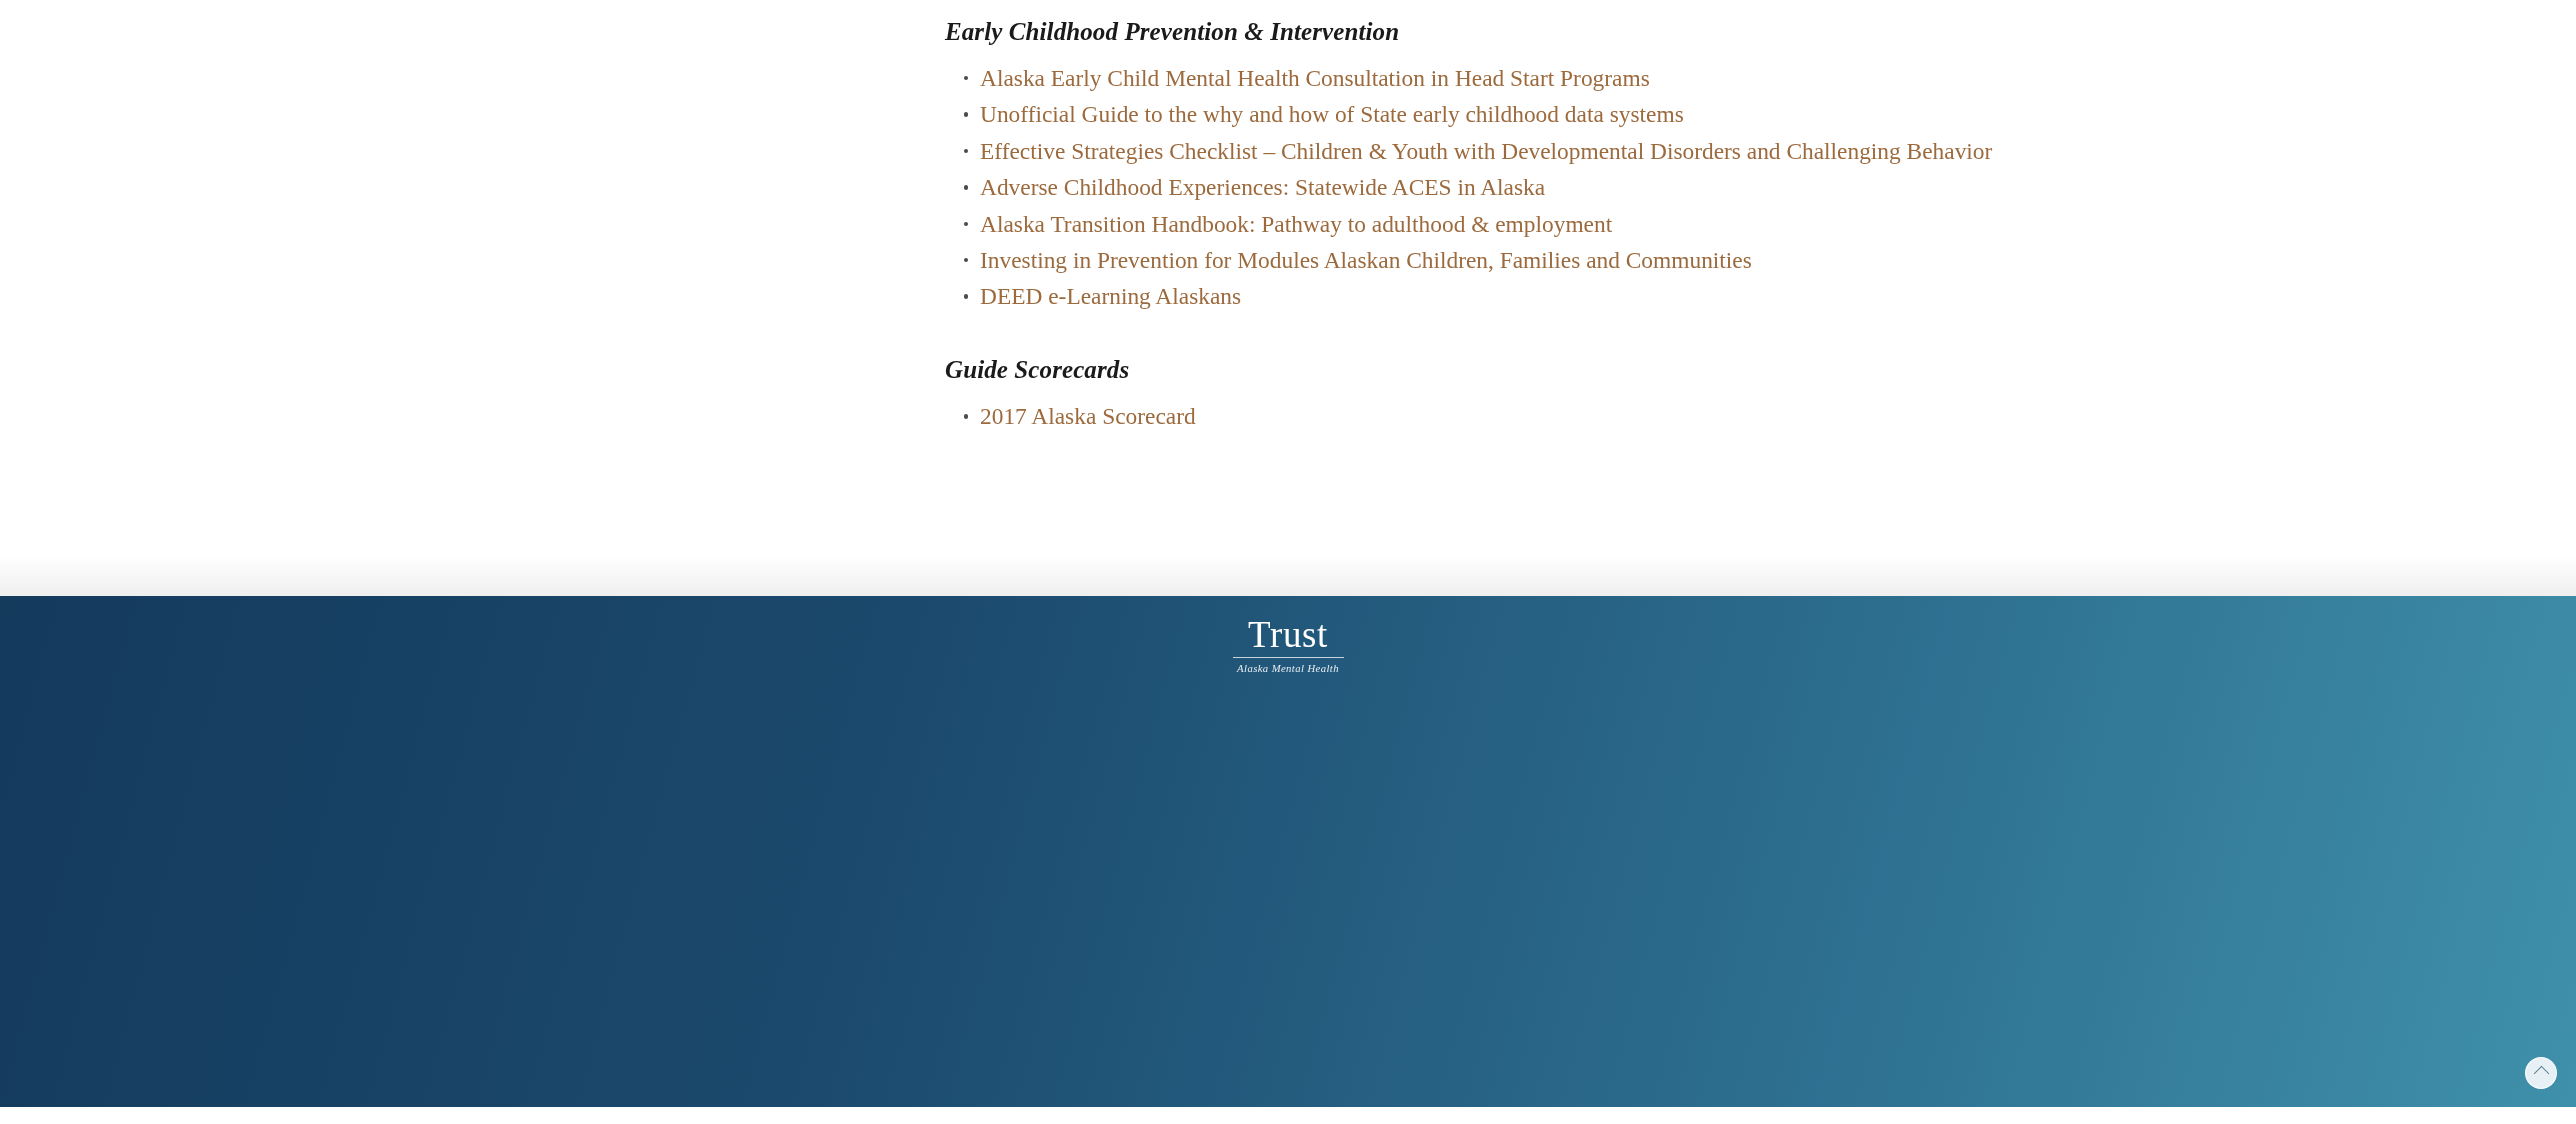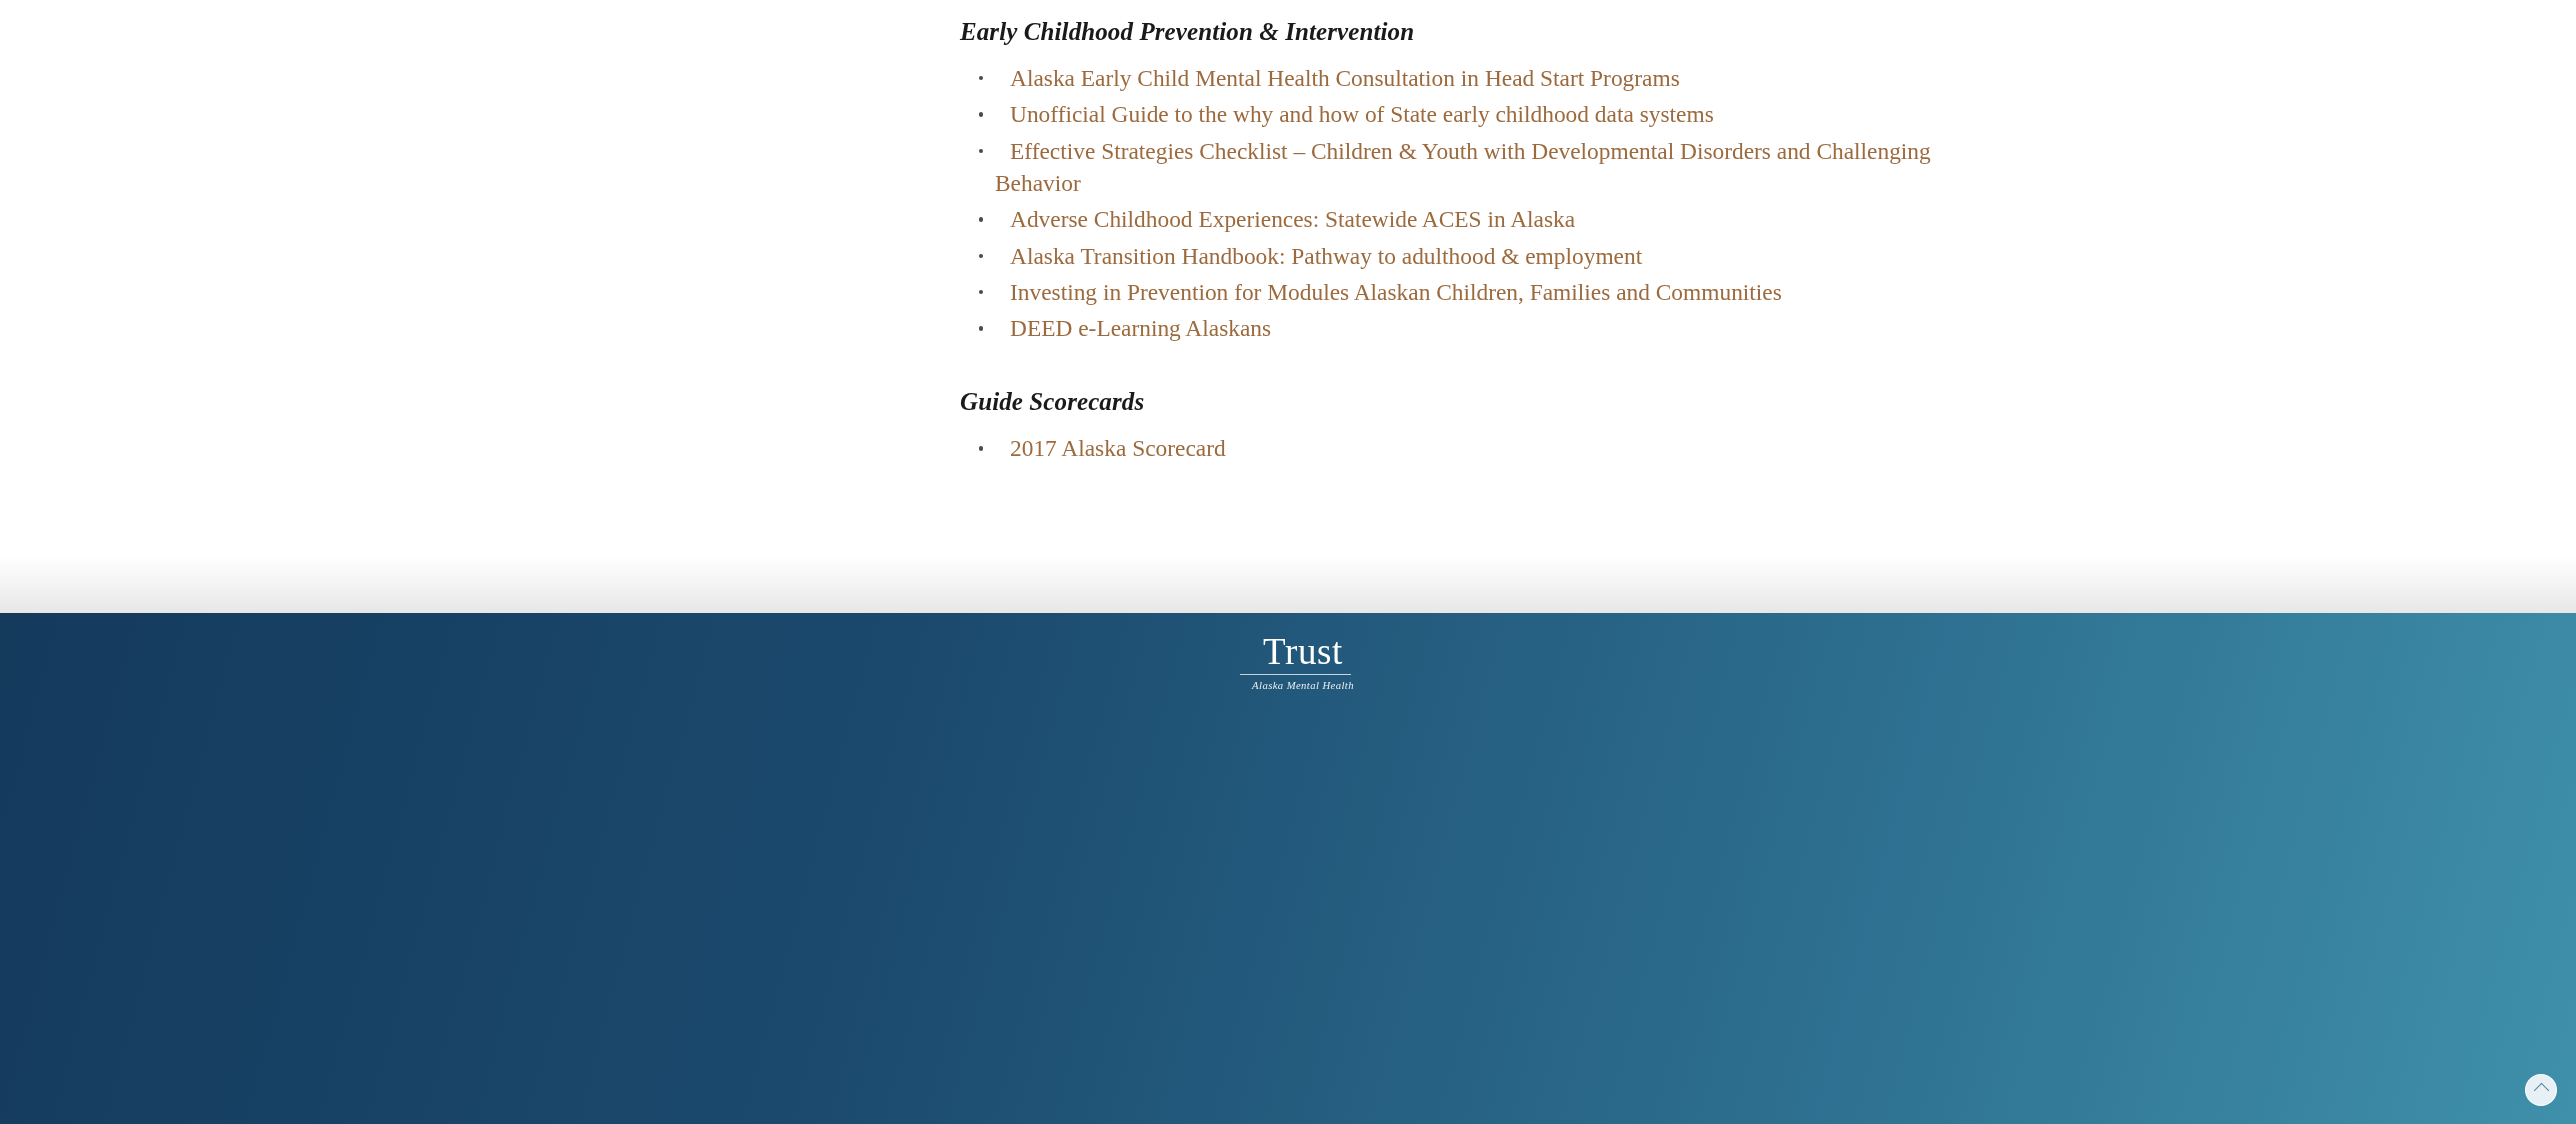--- a/index.html
+++ b/index.html
@@ -1,15 +1,15 @@
 <!DOCTYPE html>
 <html style="font-size:10px"><head>
 <meta charset="utf-8">
 <style>
-  * { box-sizing: border-box; padding-left: 15px; }
+  * { box-sizing: border-box; }
   html, body { margin: 0; padding: 0; }
   body {
     width: 2576px;
     height: 1124px;
     background: #ffffff;
     font-family: "Liberation Sans", sans-serif;
     overflow: hidden;
     position: relative;
   }
 
@@ -80,21 +80,21 @@
     top: 556px;
     width: 2576px;
     height: 57px;
     background: linear-gradient(to bottom, #ffffff 0%, #f1f1f1 60%, #e7e7e7 100%);
   }
 
   
   .footer-main {
     position: absolute;
     left: 0;
-    top: 613px;
+    top: 596px;
     width: 2576px;
     height: 511px;
     background: linear-gradient(105deg, #143a5c 0%, #1b4a6e 35%, #2d6e8f 70%, #3f90ab 100%);
     color: #ffffff;
   }
 
   .logo-trust {
     position: absolute;
     left: 0;
     top: 20px;

